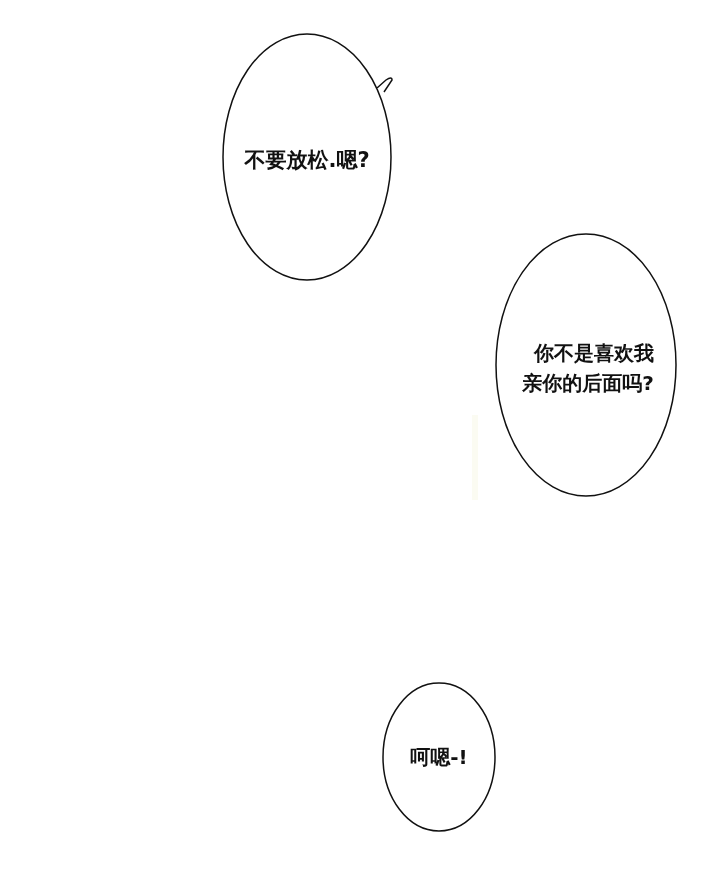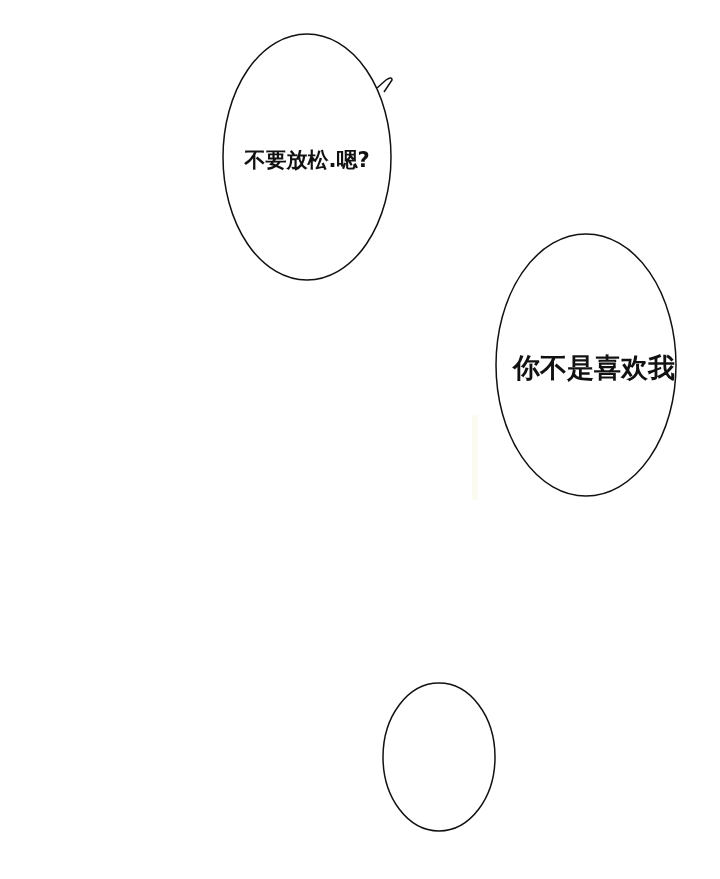--- a/index.html
+++ b/index.html
@@ -37,17 +37,21 @@
       <ellipse cx="439" cy="757" rx="56" ry="74" fill="#ffffff" stroke="#111111" stroke-width="1.5"></ellipse>
     </g>
   </svg>
 
   <div class="faint-mark"></div>
 
   <div class="bubble-text" style="left:224px; top:145px; width:166px; font-size:21px;">
     <span class="line">不要放松.嗯?</span>
   </div>
 
-  <div class="bubble-text" style="left:500px; top:348px; width:176px; font-size:27px;">
+  <div class="bubble-text" style="left:500px; top:338px; width:176px; font-size:20px;">
     <span class="line" style="padding-left:12px;">你不是喜欢我</span>
+    <span class="line">亲你的后面吗?</span>
   </div>
 
+  <div class="bubble-text" style="left:384px; top:742px; width:110px; font-size:20px;">
+    <span class="line">呵嗯-!</span>
+  </div>
 </div>
 
 </body></html>

